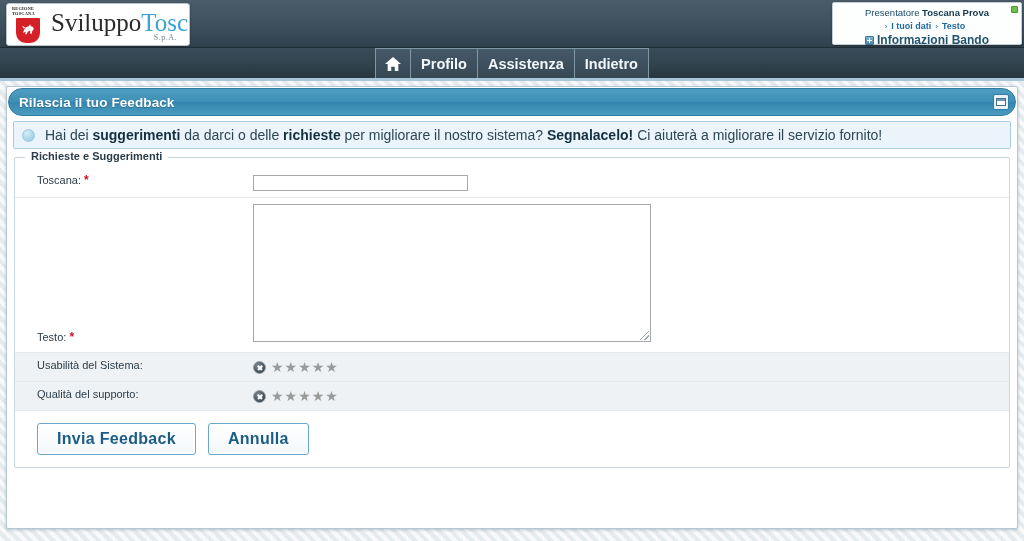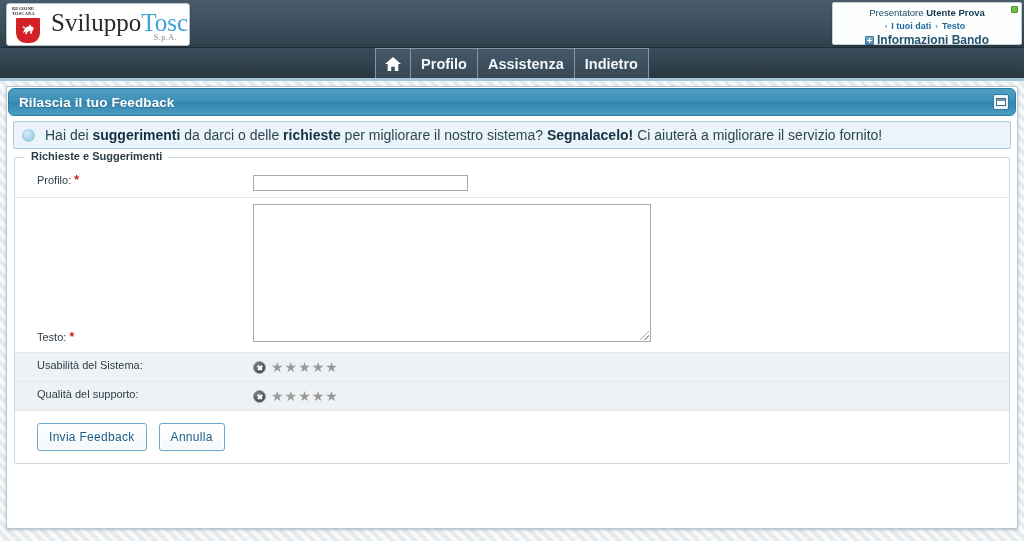--- a/index.html
+++ b/index.html
@@ -199,21 +199,21 @@
     border-radius: 2px;
     box-shadow: 0 1px 3px rgba(90,110,125,0.35);
     padding: 0;
     height: 443px;
   }
   .titlebar {
     height: 28px;
     margin: 1px;
     background: linear-gradient(to bottom, #4f9ec2 0%, #3e8fb6 50%, #3486ae 51%, #4c9cc1 100%);
     border: 1px solid #2e7ba3;
-    border-radius: 6px;
+    border-radius: 14px;
     display: flex;
     align-items: center;
     padding: 0 6px 0 10px;
     position: relative;
   }
   .titlebar .title {
     color: #ffffff;
     font-size: 13.5px;
     font-weight: bold;
     letter-spacing: 0.1px;
@@ -371,23 +371,23 @@
   .btn-row {
     padding: 12px 0 2px 22px;
     display: flex;
     gap: 12px;
   }
   .btn {
     background: linear-gradient(to bottom, #ffffff 0%, #f4f8fb 100%);
     border: 1px solid #6ba7cd;
     border-radius: 3px;
     color: #1c5d86;
-    font-size: 12px;
-    font-weight: normal;
-    padding: 6px 11px;
+    font-size: 16px;
+    font-weight: bold;
+    padding: 6px 19px;
     cursor: pointer;
     font-family: "Liberation Sans", sans-serif;
     letter-spacing: 0.3px;
     box-shadow: inset 0 0 0 1px #ffffff;
   }
 </style>
 </head>
 <body>
 
 <div class="page">
@@ -407,21 +407,21 @@
       </div>
       <div class="logo-text">
         <span class="logo-sviluppo">Sviluppo</span><span class="logo-toscana">Toscana</span>
       </div>
       <div class="logo-spa">S.p.A.</div>
     </div>
 
     <div class="userpanel">
       <div class="close-dot"></div>
       <div class="line1">
-        <span>Presentatore </span><b>Utente Prova</b>
+        <span>Presentatore </span><b>Toscana Prova</b>
       </div>
       <div class="line2">
         <span class="arrow">›</span><a href="#">I tuoi dati</a><span class="arrow">›</span><a href="#">Testo</a>
       </div>
       <div class="line3">
         <span class="plus-icon"></span>
         <span>Informazioni Bando</span>
       </div>
     </div>
   </div>
@@ -453,21 +453,21 @@
       <span class="notice-text"><span>Hai dei </span><b>suggerimenti</b><span> da darci o delle </span><b>richieste</b><span> per migliorare il nostro sistema? </span><b>Segnalacelo!</b><span> Ci aiuterà a migliorare il servizio fornito!</span></span>
     </div>
 
     <div class="fs">
       <div class="fs-legend">Richieste e Suggerimenti</div>
 
       <table class="form-table">
         <tbody>
             <tr class="row-oggetto">
           <td class="lbl-cell">
-            <span>Profilo:</span>
+            <span>Toscana:</span>
             <span class="req">*</span>
           </td>
           <td class="fld-cell">
             <input class="txt-input" type="text" value="" style="">
           </td>
         </tr>
 
         <tr>
           <td class="lbl-cell mid">
             <span>Testo:</span>

